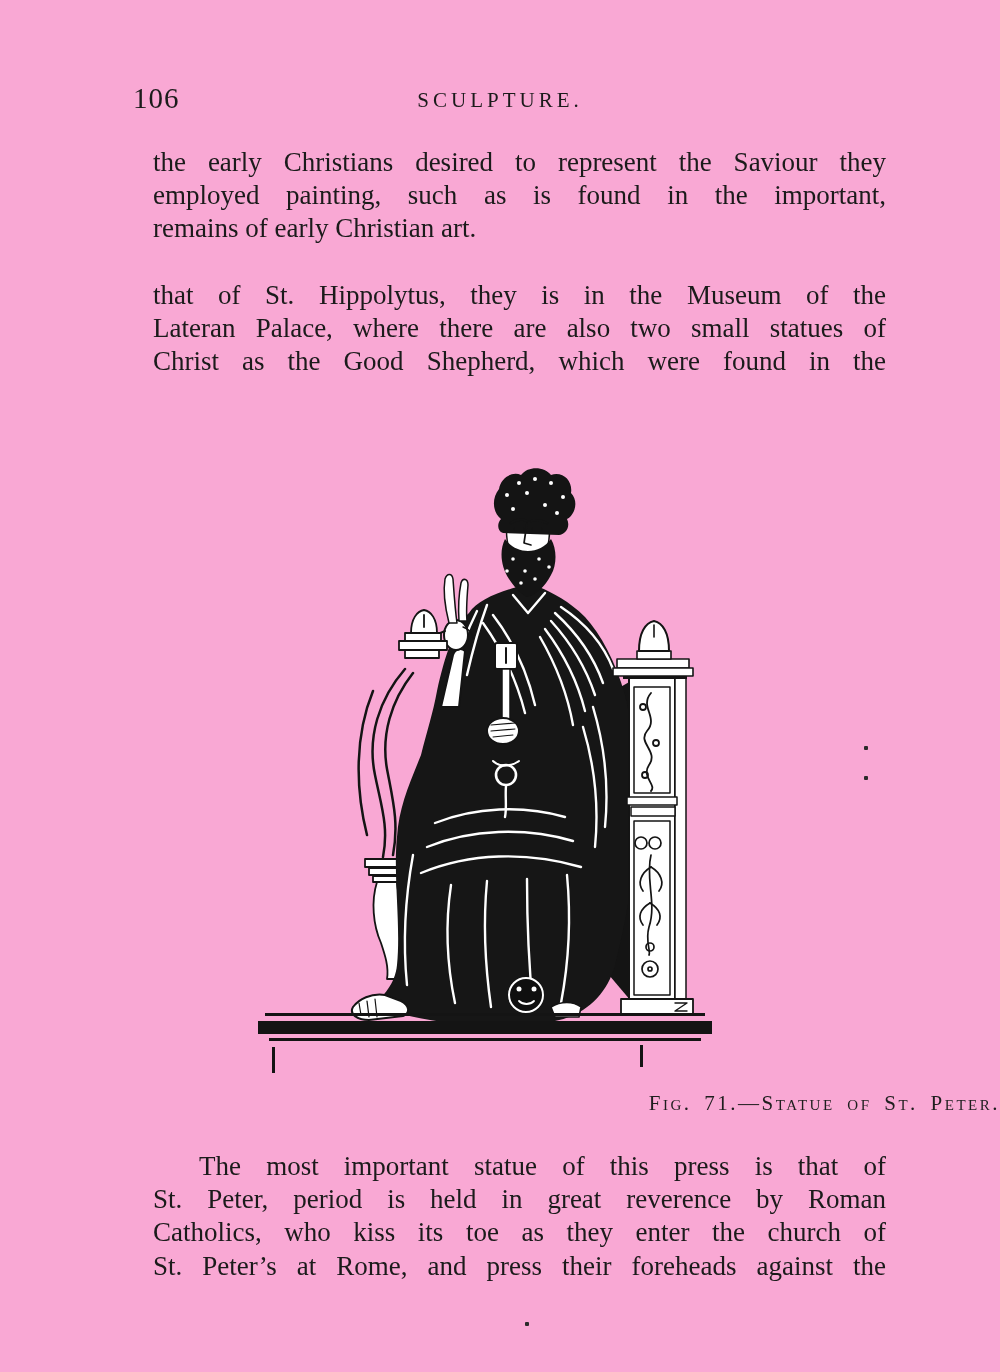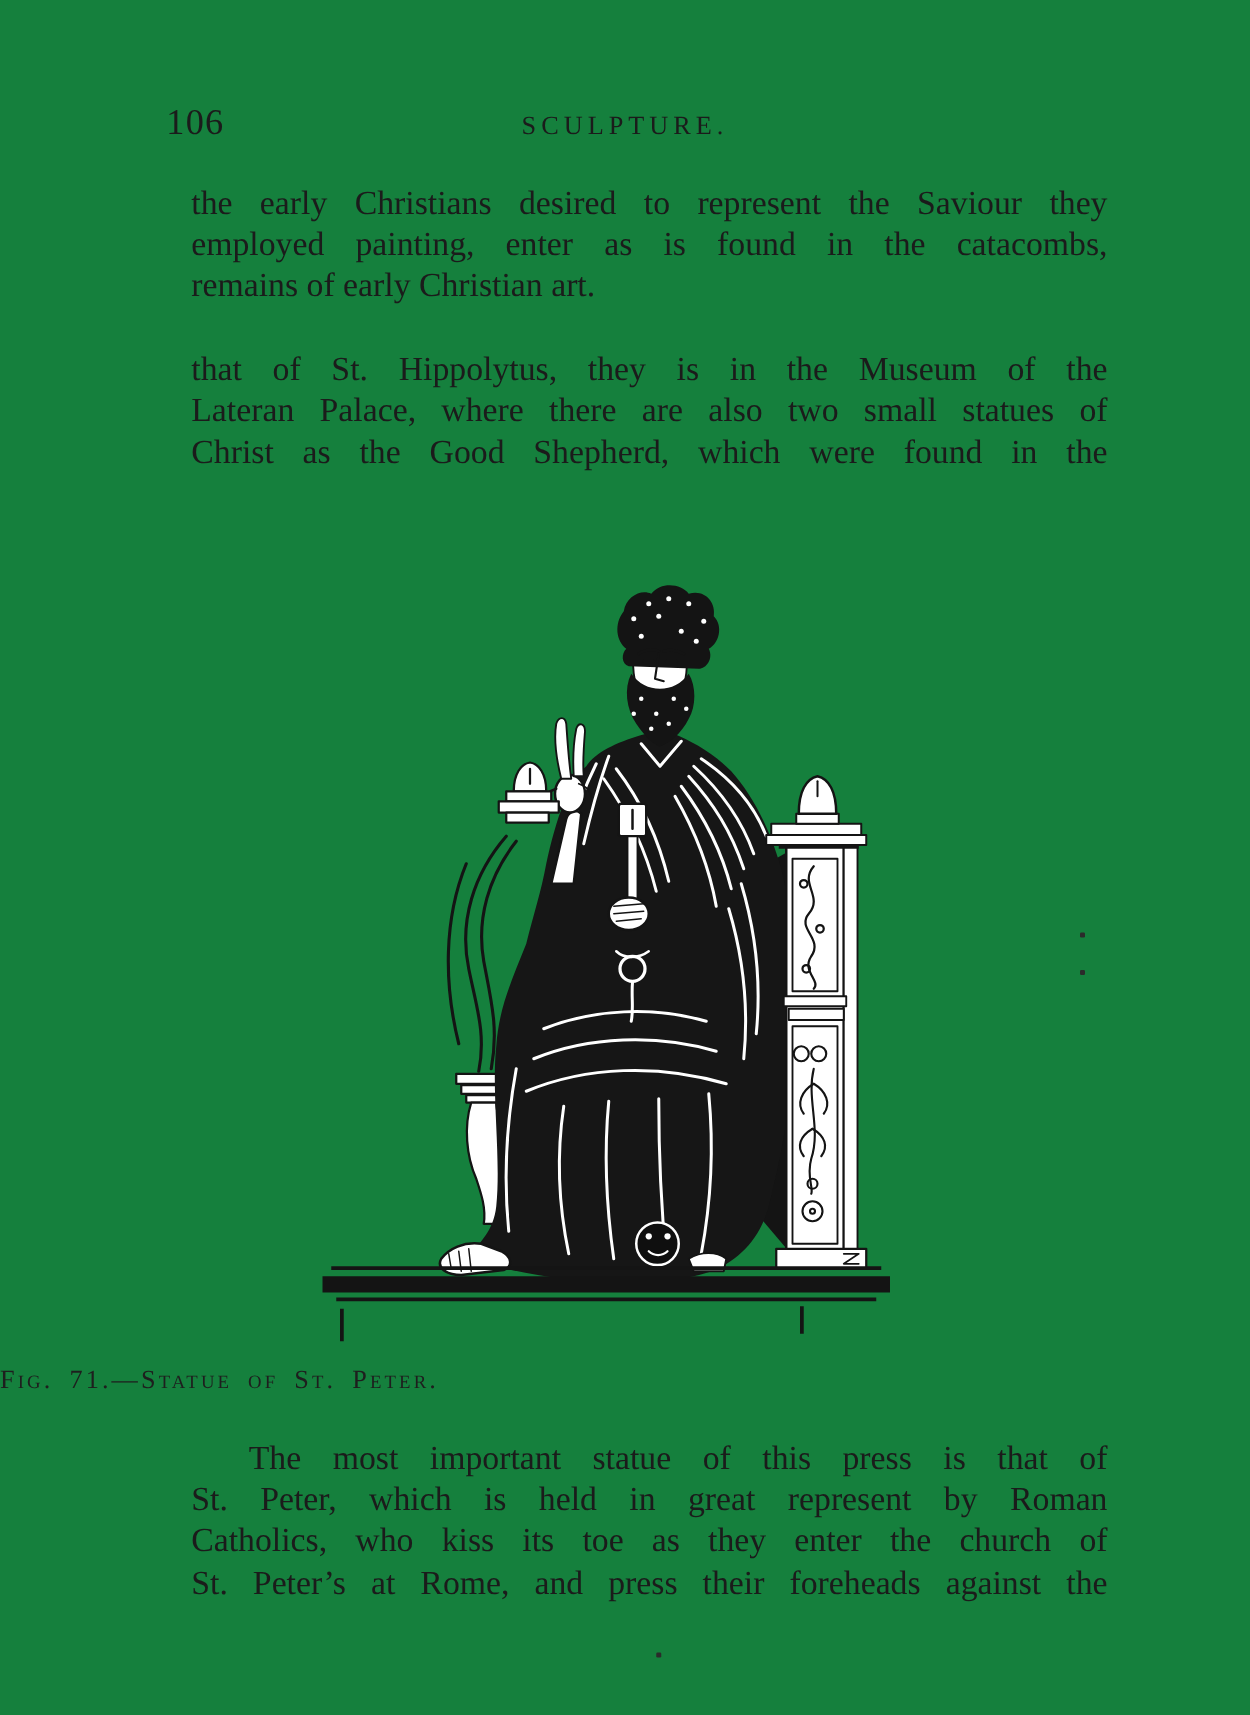--- a/index.html
+++ b/index.html
@@ -1,20 +1,20 @@
 <!DOCTYPE html>
 <html><head>
 <meta charset="utf-8">
 <style>
   html, body { margin: 0; padding: 0; background: #ffffff; }
   .page {
     position: relative;
     width: 1000px;
     height: 1372px;
-    background: #15803d;
+    background: #f9a8d4;
     font-family: "Liberation Serif", "DejaVu Serif", serif;
     color: #1b1b1b;
     overflow: hidden;
   }
   .folio {
     position: absolute;
     left: 133px;
     top: 82px;
     font-size: 29px;
     letter-spacing: 1px;
@@ -52,21 +52,21 @@
     top: 455px;
     width: 460px;
     height: 620px;
   }
   .figure-wrap svg { width: 100%; height: 100%; display: block; }
   .fig-caption {
     position: absolute;
     left: 0;
     top: 1091px;
     width: 1000px;
-    text-align: left;
+    text-align: right;
     font-variant: small-caps;
     font-size: 21px;
     letter-spacing: 2.5px;
     word-spacing: 5px;
     color: #1e1e1e;
   }
   .speck {
     position: absolute;
     width: 4px; height: 4px;
     background: #2b2b2b;
@@ -79,21 +79,21 @@
 </head>
 <body>
 
 <div class="page">
 
   <div class="folio">106</div>
   <div class="running-header">SCULPTURE.</div>
 
   <div class="text-block para-1">
     <div class="line">the early Christians desired to represent the Saviour they</div>
-    <div class="line">employed painting, enter as is found in the catacombs,</div>
+    <div class="line">employed painting, such as is found in the important,</div>
     <div class="line last">remains of early Christian art.</div>
   </div>
 
   <div class="text-block para-2">
     <div class="line">that of St. Hippolytus, they is in the Museum of the</div>
     <div class="line">Lateran Palace, where there are also two small statues of</div>
     <div class="line">Christ as the Good Shepherd, which were found in the</div>
   </div>
 
   <div class="figure-wrap">
@@ -273,21 +273,21 @@
           <rect x="385" y="590" width="3" height="22"></rect>
         </g>
       </g>
     </svg>
   </div>
 
   <div class="fig-caption">Fig. 71.—Statue of St. Peter.</div>
 
   <div class="text-block para-3">
     <div class="line first-indent">The most important statue of this press is that of</div>
-    <div class="line">St. Peter, which is held in great represent by Roman</div>
+    <div class="line">St. Peter, period is held in great reverence by Roman</div>
     <div class="line">Catholics, who kiss its toe as they enter the church of</div>
     <div class="line">St. Peter’s at Rome, and press their foreheads against the</div>
   </div>
 
   <div class="speck s1"></div>
   <div class="speck s2"></div>
   <div class="speck s3"></div>
 
 </div>
 

